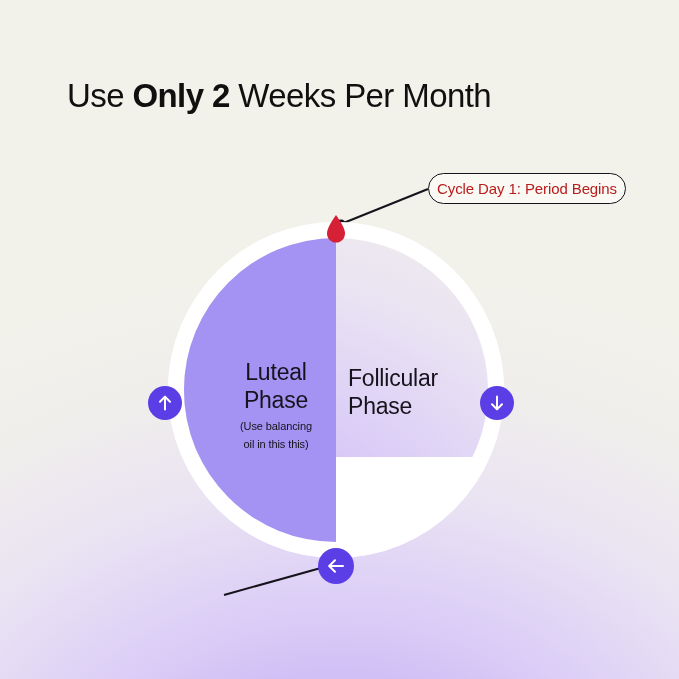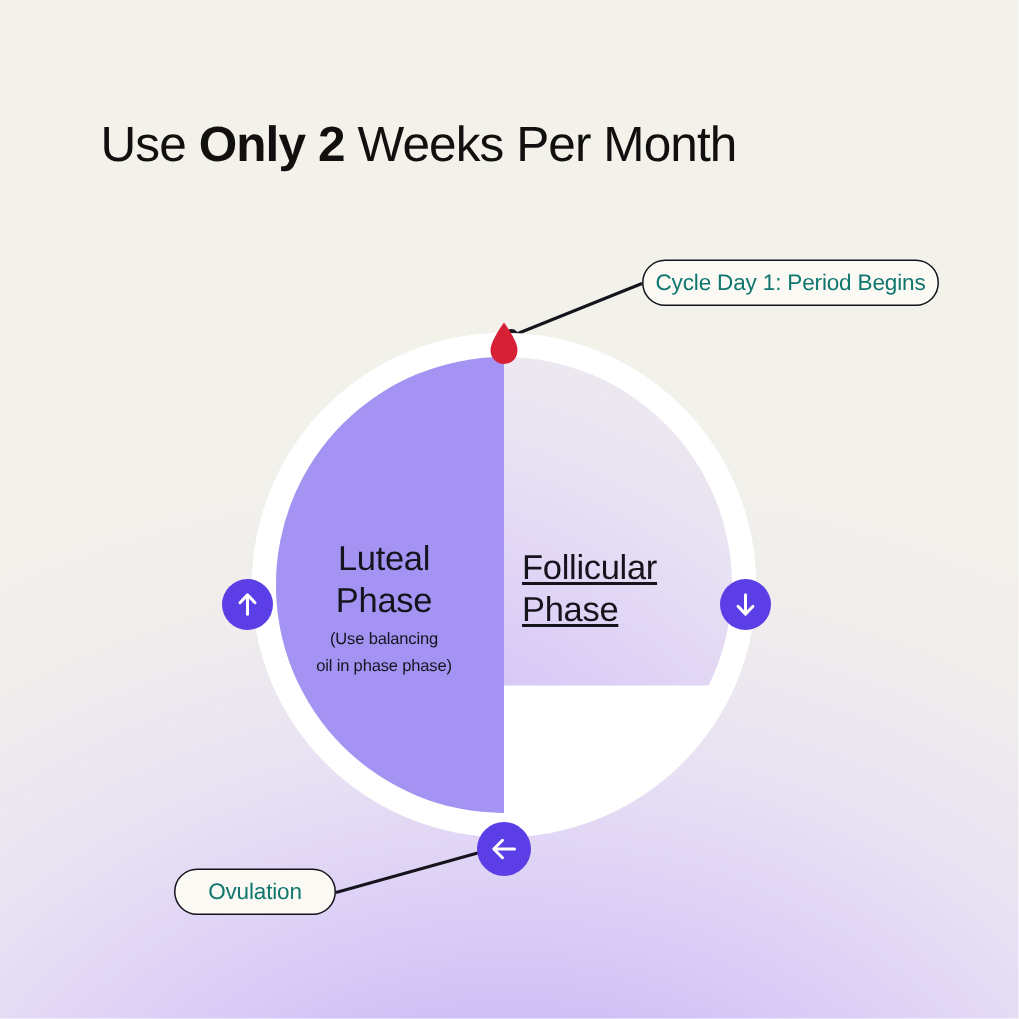--- a/index.html
+++ b/index.html
@@ -92,30 +92,29 @@
     letter-spacing: -0.2px;
   }
   .phase-label .ph-sub {
     font-size: 11px;
     line-height: 18px;
     font-weight: 400;
     margin-top: 3px;
     letter-spacing: -0.1px;
   }
   .label-luteal {
-    left: 192px;
+    left: 212px;
     top: 358px;
     width: 128px;
   }
   .label-follicular {
     left: 348px;
     top: 364px;
     width: 150px;
     text-align: left;
-    text-decoration: underline;
   }
 
   
   .drop {
     position: absolute;
     left: 325px;
     top: 214px;
     width: 22px;
     height: 30px;
   }
@@ -139,21 +138,21 @@
 
   
   .pill {
     position: absolute;
     display: flex;
     align-items: center;
     justify-content: center;
     background: #faf9f4;
     border: 1.4px solid #15131c;
     border-radius: 999px;
-    color: #0f766e;
+    color: #b91c1c;
     font-size: 15px;
     letter-spacing: -0.1px;
     white-space: nowrap;
     box-sizing: border-box;
   }
   .pill-cycleday {
     left: 428px;
     top: 173px;
     width: 198px;
     height: 31px;
@@ -194,21 +193,21 @@
   <div class="wheel">
     <div class="ring-outer"></div>
     <div class="ring-hole"></div>
     <div class="luteal-half"></div>
   </div>
 
   <div class="phase-label label-luteal">
     <div class="ph-name">Luteal</div>
     <div class="ph-name">Phase</div>
     <div class="ph-sub">(Use balancing</div>
-    <div class="ph-sub" style="margin-top:0">oil in phase phase)</div>
+    <div class="ph-sub" style="margin-top:0">oil in this this)</div>
   </div>
 
   <div class="phase-label label-follicular">
     <div class="ph-name">Follicular</div>
     <div class="ph-name">Phase</div>
   </div>
 
   <div class="drop">
     <svg width="22" height="30" viewBox="0 0 22 30">
       <path d="M11 1 C11 1 2 13.2 2 19.3 C2 24.9 6.0 28.6 11 28.6 C16.0 28.6 20 24.9 20 19.3 C20 13.2 11 1 11 1 Z" fill="#d62036"></path>
@@ -232,17 +231,14 @@
   <div class="badge badge-left">
     <svg width="22" height="22" viewBox="0 0 22 22">
       <line x1="18" y1="11" x2="4.5" y2="11" stroke="#ffffff" stroke-width="2" stroke-linecap="round"></line>
       <polyline points="10,5.2 4.2,11 10,16.8" fill="none" stroke="#ffffff" stroke-width="2" stroke-linecap="round" stroke-linejoin="round"></polyline>
     </svg>
   </div>
 
   <div class="pill pill-cycleday">
     <span>Cycle Day 1: Period Begins</span>
   </div>
-  <div class="pill pill-ovulation">
-    <span>Ovulation</span>
-  </div>
 
 </div>
 
 </body></html>

